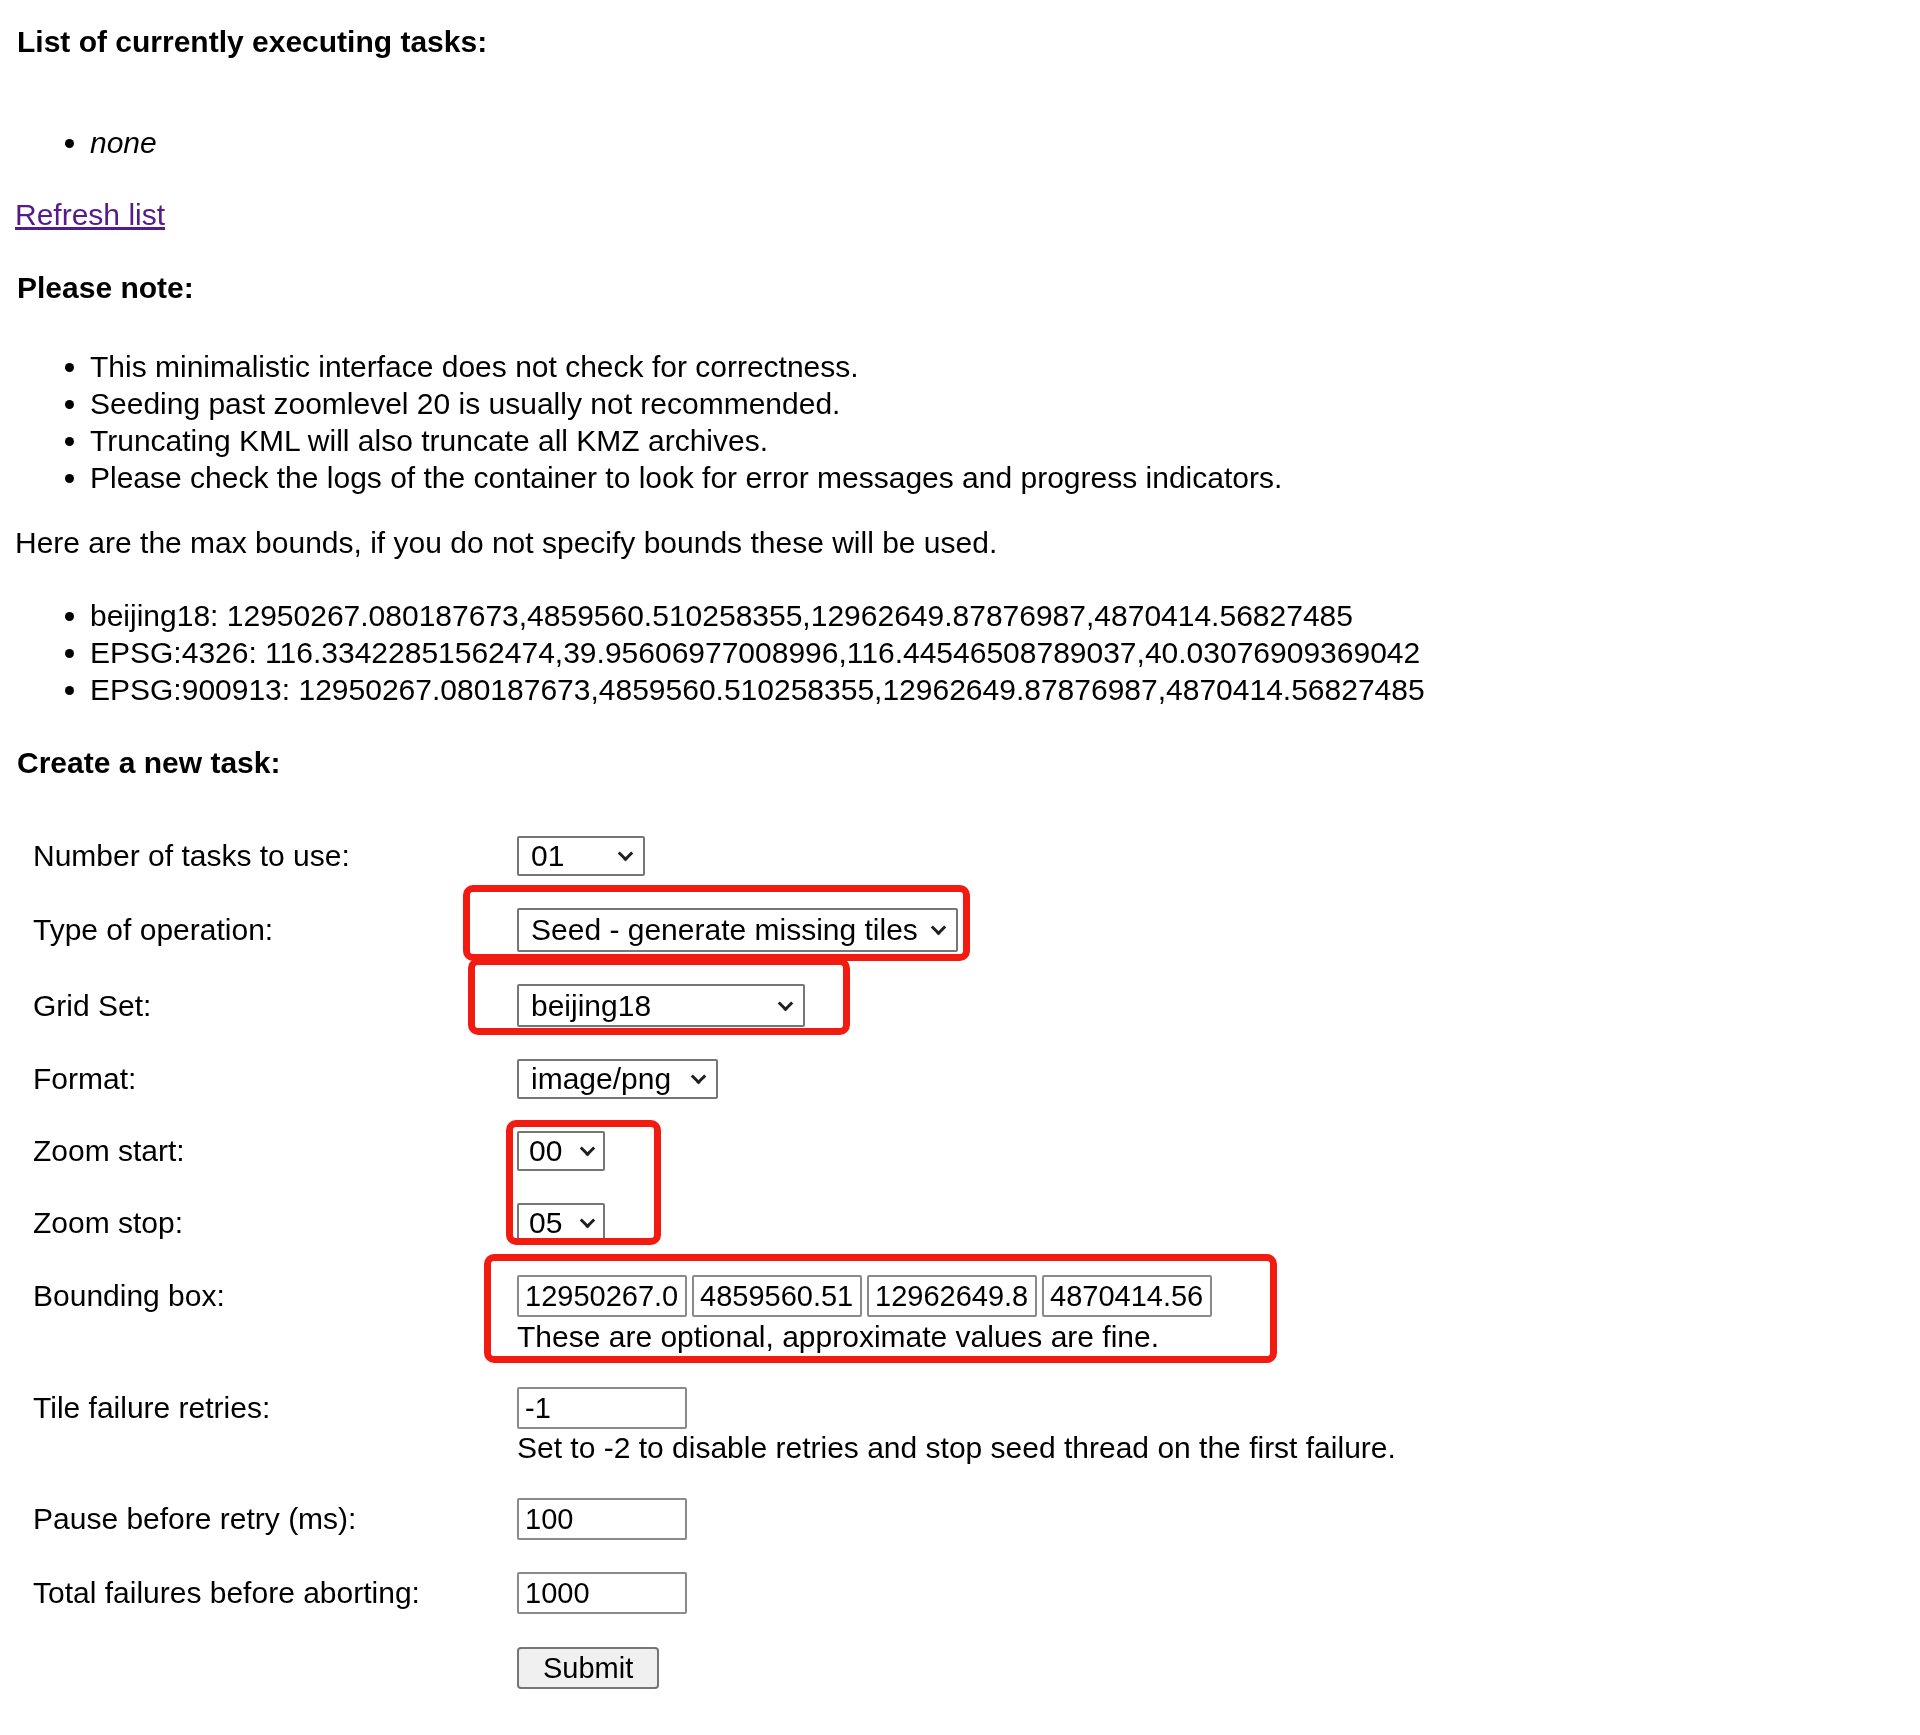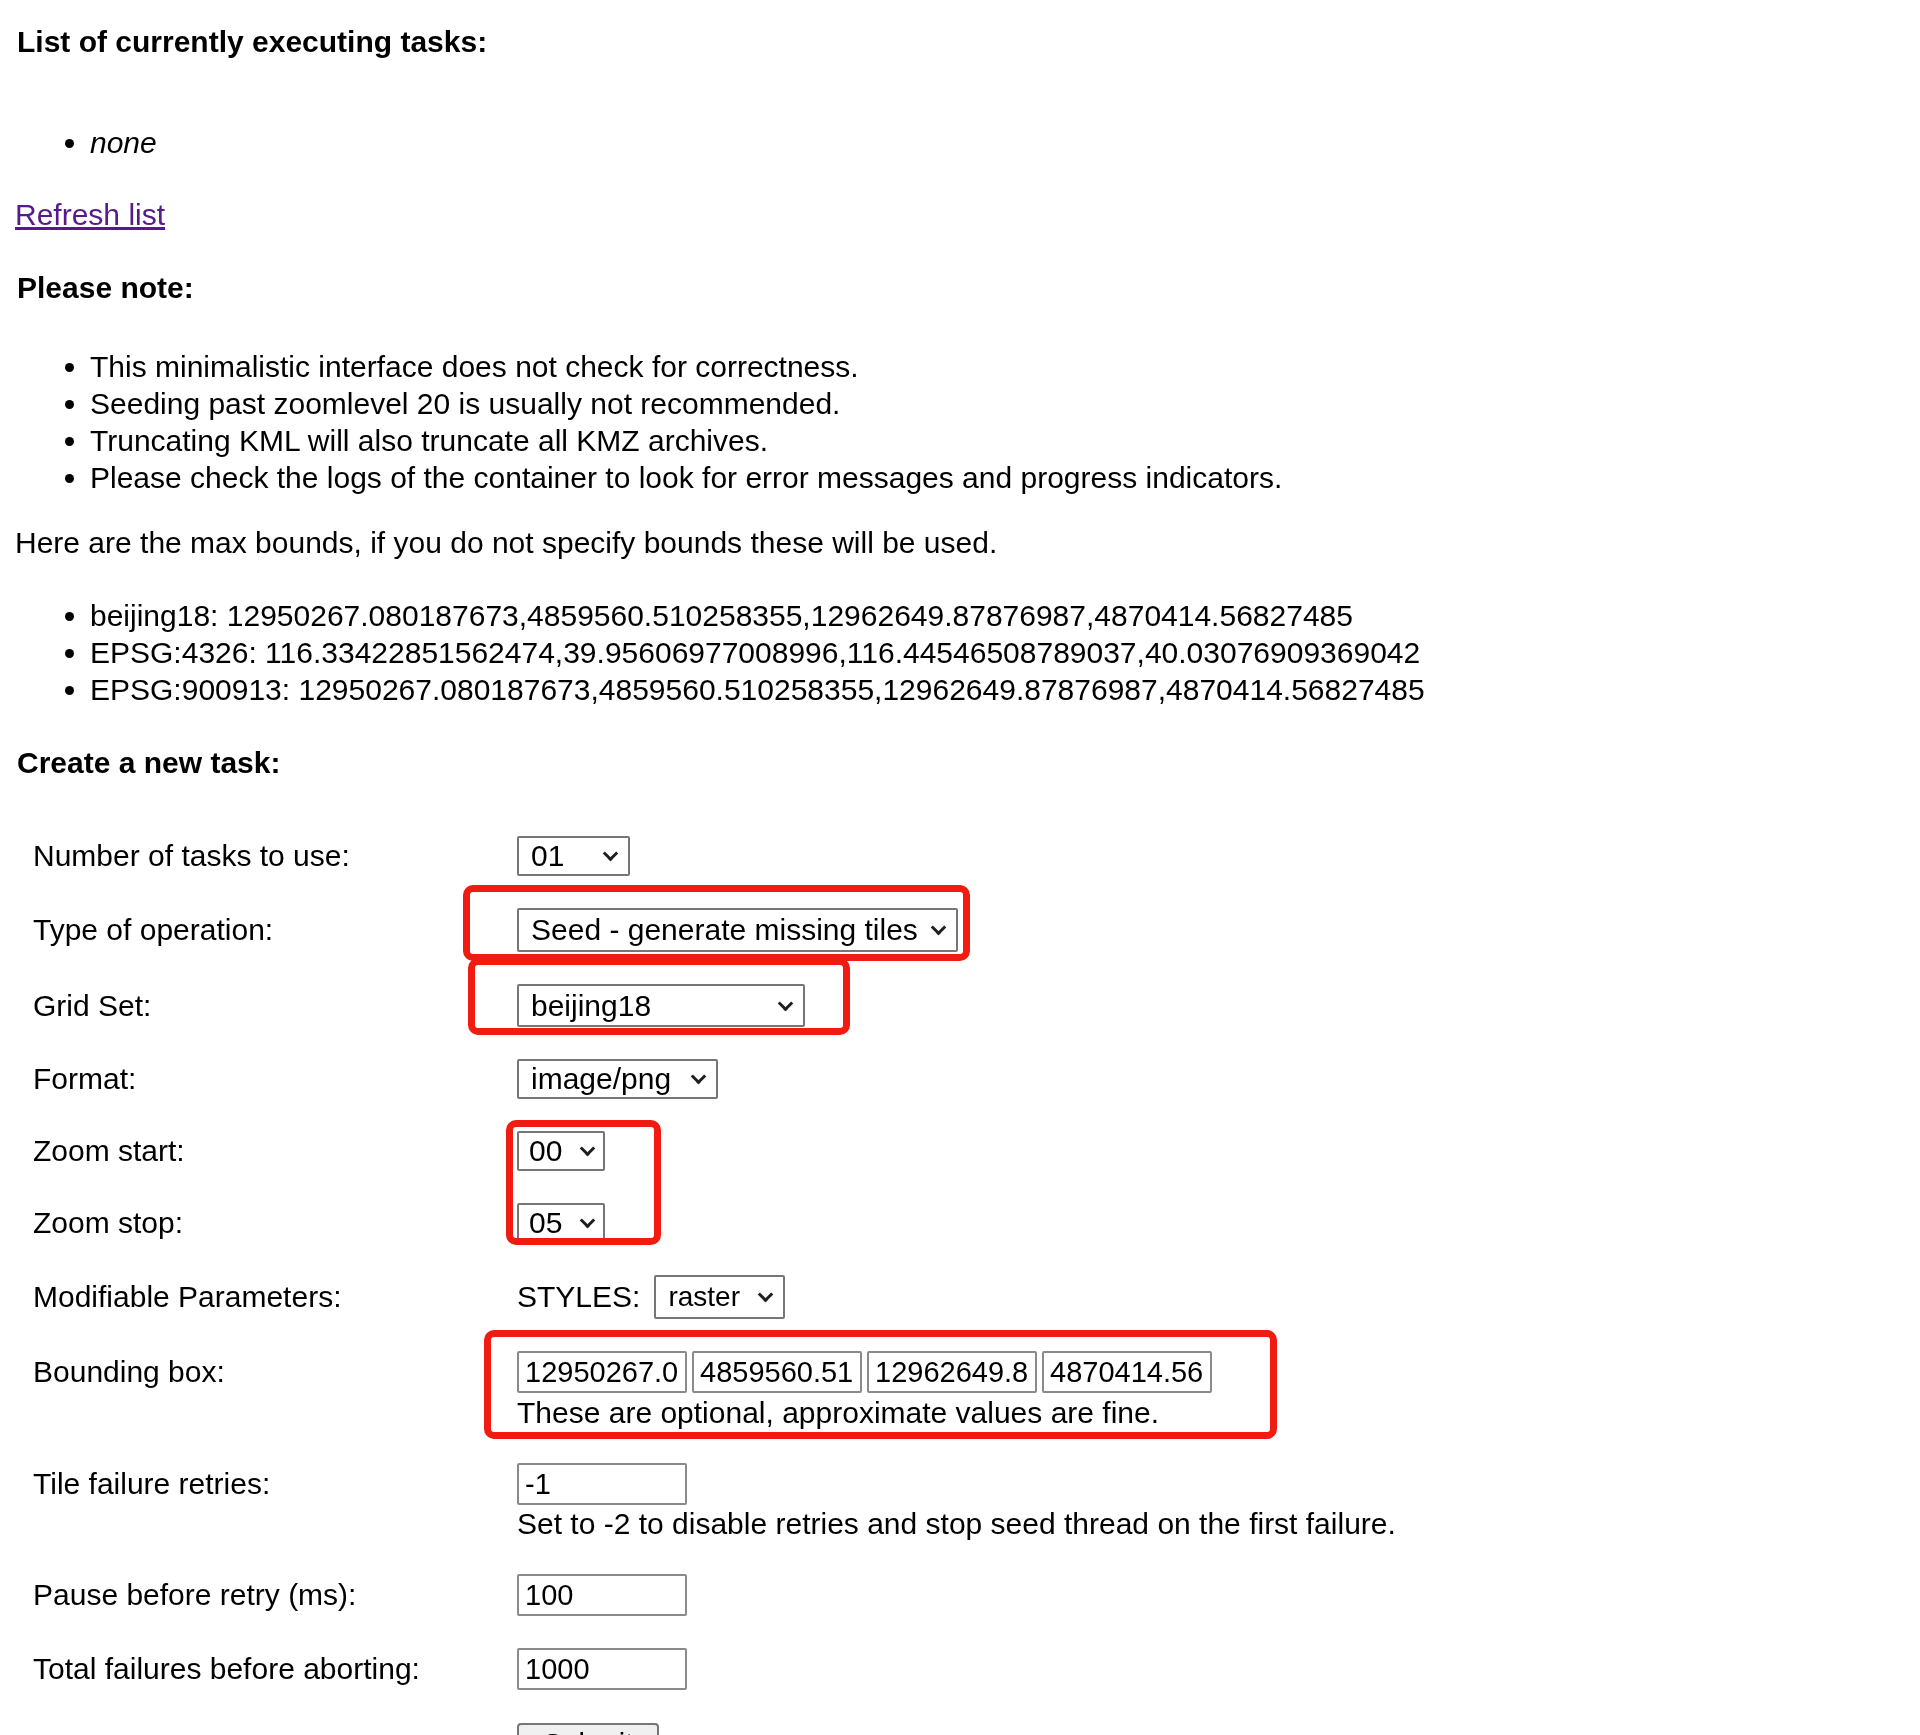--- a/index.html
+++ b/index.html
@@ -34,21 +34,21 @@
     display:inline-flex; align-items:center; justify-content:space-between;
     height:40px; padding:0 12px; background:#fff;
     border:2px solid #767676; border-radius:2px; cursor:pointer;
     white-space:nowrap;
   }
   .chev {
     width:11px; height:11px; flex:none; margin-left:12px; margin-top:-5px;
     border-right:3px solid #1f1f1f; border-bottom:3px solid #1f1f1f;
     transform:rotate(45deg);
   }
-  .sel-tasks { width:113px; }
+  .sel-tasks { width:128px; }
   .sel-op { width:441px; height:44px; }
   .sel-grid { width:288px; height:43px; }
   .sel-format { width:201px;gap:10px; }
   .sel-zoom { width:88px; padding:0 10px; }
   .sel-styles { width:131px; height:44px; font-size:28px; }
 
   input.txt {
     height:42px; width:170px; padding:0 6px;
     font-family:"Liberation Sans","DejaVu Sans",sans-serif; font-size:29px; color:#000;
     border:2px solid #8a8a8a; border-radius:2px; background:#fff;
@@ -170,30 +170,20 @@
     </div>
     <div class="row">
       <div class="flabel">Zoom stop:</div>
       <div class="select sel-zoom">
         <span>05</span>
         <span class="chev"></span>
       </div>
     </div>
   </div>
 
-  <div class="row row-raster">
-    <div class="flabel">Modifiable Parameters:</div>
-    <div class="styles-wrap">
-      <span class="styles-cap">STYLES:</span>
-      <div class="select sel-styles">
-        <span>raster</span>
-        <span class="chev"></span>
-      </div>
-    </div>
-  </div>
 
   <div class="row row-bbox top">
     <div class="flabel">Bounding box:</div>
     <div class="rel">
       <div class="rbox rbox-bbox"></div>
       <div class="bbox-inputs">
         <input class="txt" type="text" value="12950267.080187673" style="">
         <input class="txt" type="text" value="4859560.510258355" style="">
         <input class="txt" type="text" value="12962649.87876987" style="">
         <input class="txt" type="text" value="4870414.56827485" style="">

